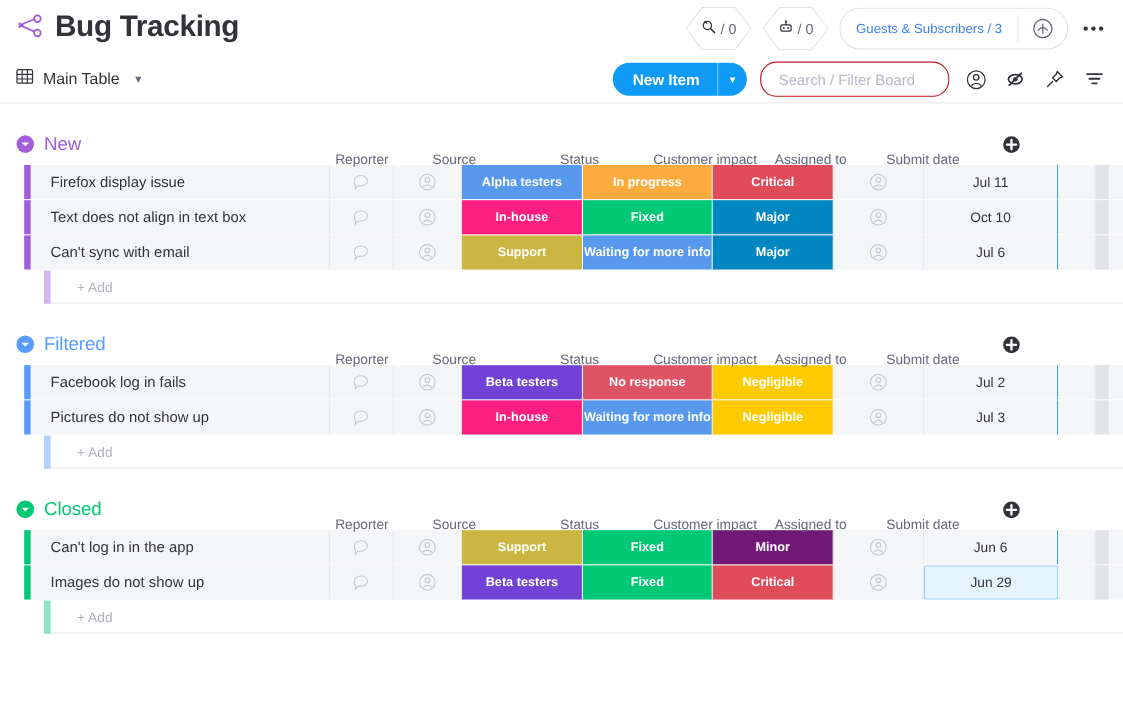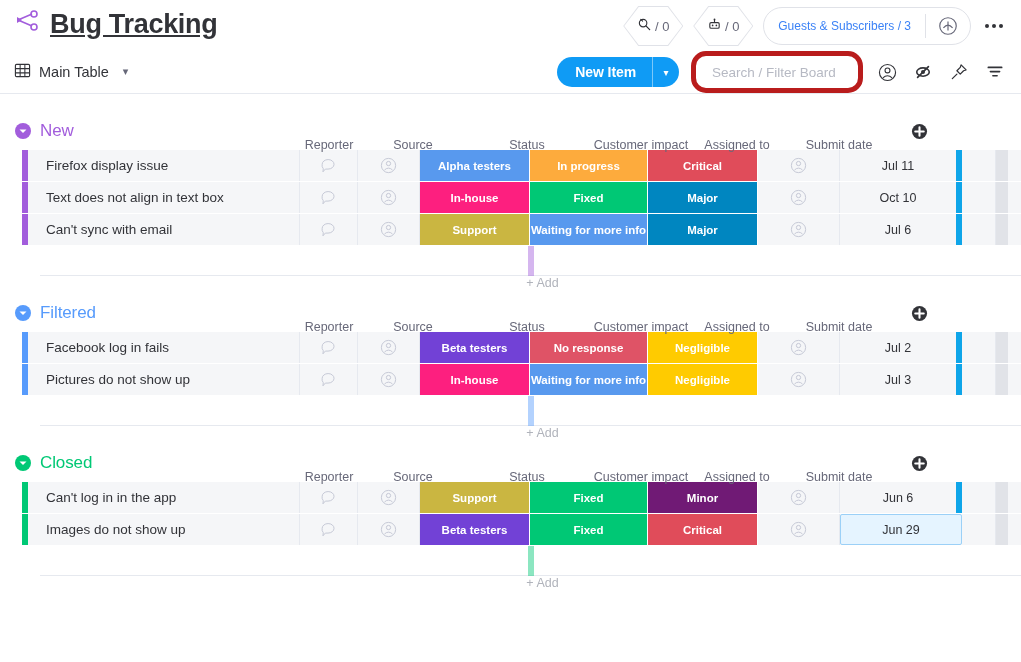--- a/index.html
+++ b/index.html
@@ -7,21 +7,21 @@
     margin: 0; padding: 0;
     width: 1021px; height: 662px;
     background: #ffffff;
     font-family: "Liberation Sans", sans-serif;
     color: #323338;
     overflow: hidden;
   }
 
   
   .board-header { position: relative; padding: 8px 18px 0 14px; }
-  .title-row { display: flex; gap: 10px; text-decoration: underline; }
+  .title-row { display: flex; align-items: center; gap: 10px; }
   .board-logo { width: 26px; height: 26px; flex: none; }
   .board-title {
     font-size: 27px; font-weight: bold; letter-spacing: -0.3px;
     color: #323338; line-height: 32px;
   }
   .board-desc {
     margin-top: 6px; margin-left: 1px;
     font-size: 13px; color: #b0b3bb;
   }
 
@@ -85,22 +85,22 @@
   .new-item-main {
     display: flex; align-items: center; padding: 0 16px 0 18px;
     font-size: 14px; font-weight: bold; letter-spacing: -0.1px;
   }
   .new-item-divider { width: 1px; background: rgba(255,255,255,.45); }
   .new-item-caret {
     width: 26px; display: flex; align-items: center; justify-content: center;
     font-size: 10px;
   }
   .search-box {
-    width: 172px; height: 18px; border: 5px solid #b91c1c; border-radius: 15px;
-    display: flex; align-items: center; padding: 16px 14px; background: #fff;
+    width: 172px; height: 32px; border: 1px solid #b91c1c; border-radius: 15px;
+    display: flex; align-items: center; padding: 0 14px; background: #fff;
   }
   .search-box input {
     border: none; outline: none; width: 100%; font-size: 13.5px;
     color: #323338; font-family: "Liberation Sans", sans-serif; background: transparent;
   }
   .search-box input::placeholder { color: #b6b9c3; }
   .tb-icon { width: 24px; height: 24px; display:flex; align-items:center; justify-content:center; cursor:pointer; }
 
   
   .board-body { padding-top: 0; }
@@ -139,32 +139,31 @@
   .cell {
     display: flex; align-items: center; justify-content: center;
     font-size: 12.5px; border-right: 1px solid #ffffff;
     background: #f5f6f8; color: #323338;
   }
   .cell.chat   { width: 58px; flex: none; border-right: 1px solid #e6e9ef; }
   .cell.person { width: 62px; flex: none; border-right: 1px solid #e6e9ef; }
   .cell.status { width: 110px; flex: none; color: #fff; font-weight: bold; font-size: 11.5px; border-right: 1px solid #fff; }
   .cell.status.wide { width: 118px; }
   .cell.assigned { width: 82px; flex: none; border-right: 1px solid #e6e9ef; }
-  .cell.date { width: 122px; flex: none; border-right: 6px solid #0ea5e9; }
+  .cell.date { width: 122px; flex: none; border-right: 1px solid #0ea5e9; }
   .cell.gutter { width: 34px; flex: none; background: #f5f6f8; border-right: 1px solid #e6e9ef;}
   .cell.scroll { width: 12px; flex:none; background: #e1e3e8; border:none;}
   .cell.date.selected {
     background: #e5f4ff; border: 1px solid #9bd0f7; border-radius: 2px;
   }
 
   .add-row {
     display: flex; align-items: center; height: 30px;
     margin-left: 40px; background: #ffffff;
     border-bottom: 1px solid #e6e9ef;
-    flex-direction: column;
   }
   .add-row .row-color { width: 6px; height: 30px; flex: none; opacity: .45; }
   .add-row .add-label {
     padding-left: 24px; font-size: 12.5px; color: #b0b3bb;
   }
 </style>
 </head>
 <body>
 
 <div class="board-header">

